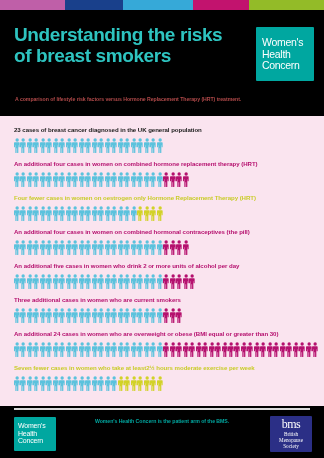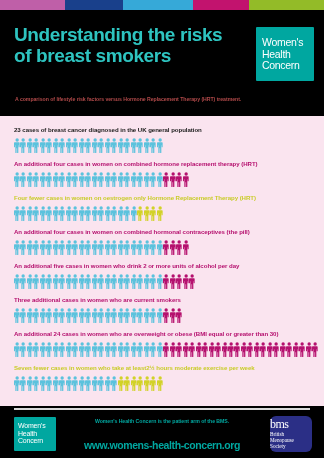--- a/index.html
+++ b/index.html
@@ -152,22 +152,22 @@
     line-height: 7.6px;
     letter-spacing: -0.2px;
   }
   .bms-logo {
     position: absolute;
     right: 12px;
     top: 10px;
     width: 42px;
     height: 36px;
     background: #2b2f86;
-    border-radius: 6px;
-    text-align: left;
+    border-radius: 1px;
+    text-align: center;
   }
   .bms-word {
     color: #ffffff;
     font-family: "Liberation Serif", serif;
     font-size: 12px;
     line-height: 13px;
     letter-spacing: -0.5px;
     margin-top: 2px;
   }
   .bms-sub {
@@ -1619,21 +1619,20 @@
 
     <div class="whc-logo-bottom">
       <div class="whc-lines">
         <div>Women's</div>
         <div>Health</div>
         <div>Concern</div>
       </div>
     </div>
 
     <div class="footer-tagline">Women's Health Concern is the patient arm of the BMS.</div>
-    <div class="footer-url">www.womens-health-concern.org</div>
 
     <div class="bms-logo">
       <div class="bms-word">bms</div>
       <div class="bms-sub">British</div>
       <div class="bms-sub">Menopause</div>
       <div class="bms-sub">Society</div>
     </div>
   </div>
 
 </div>

